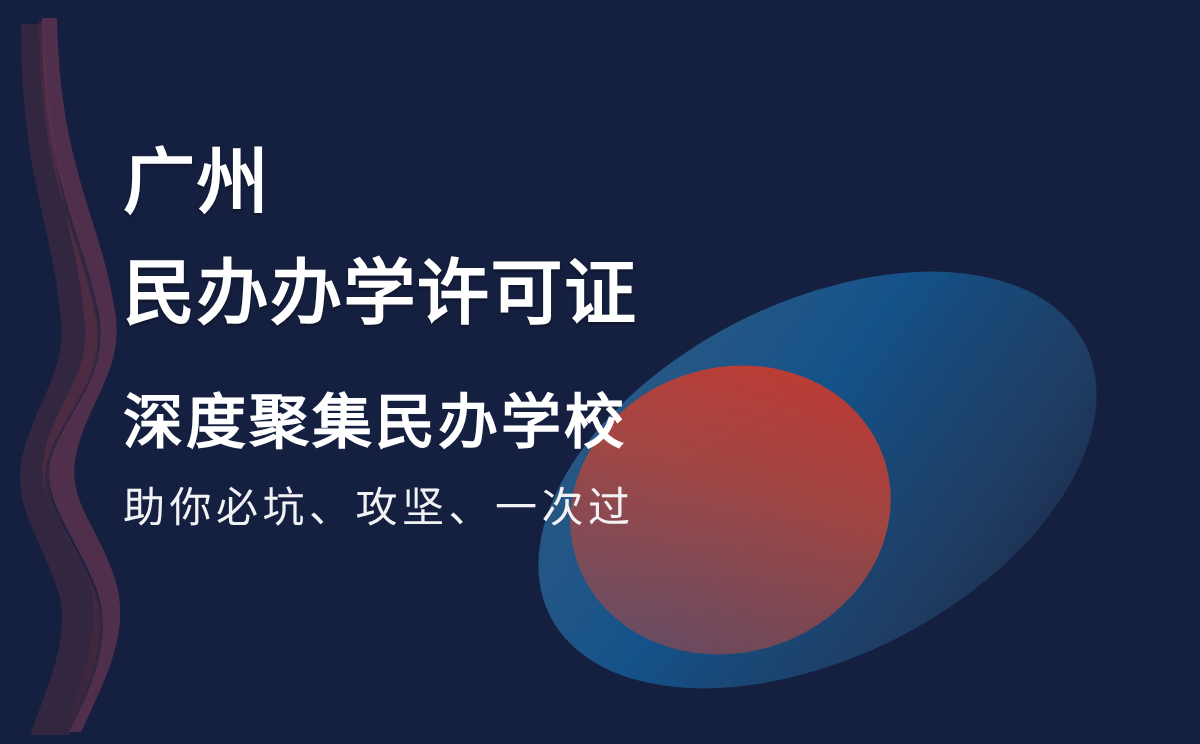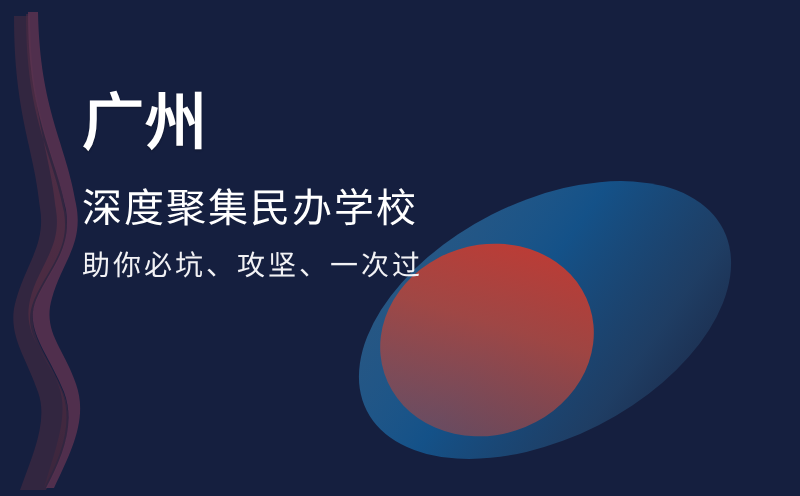--- a/index.html
+++ b/index.html
@@ -39,35 +39,35 @@
     left: 82px;
     top: 86px;
     width: 480px;
     z-index: 5;
   }
 
   .headline {
     color: #ffffff;
     font-family: "Liberation Serif", "DejaVu Serif", serif;
     font-weight: 700;
-    font-size: 62px;
+    font-size: 48px;
     line-height: 74px;
     letter-spacing: 1px;
     white-space: nowrap;
     text-shadow: 0 1px 2px rgba(0,0,0,0.35);
   }
 
   .headline-line-2 {
     margin-top: 0px;
   }
 
   .subtitle {
     color: #ffffff;
     font-family: "Liberation Sans", "DejaVu Sans", sans-serif;
-    font-weight: 400;
+    font-weight: 700;
     font-size: 40px;
     line-height: 52px;
     letter-spacing: 2px;
     margin-top: 22px;
     white-space: nowrap;
   }
 
   .tagline {
     color: #f2f2f5;
     font-family: "Liberation Serif", "DejaVu Serif", serif;
@@ -141,17 +141,18 @@
                C 66 142, 40 112, 38 12 Z" fill="#5a3350" opacity="0.85"></path>
     </g>
 
     <ellipse cx="545" cy="320" rx="200" ry="118" transform="rotate(-27 545 320)" fill="url(#gradBlue)"></ellipse>
 
     <ellipse cx="487" cy="340" rx="108" ry="95" transform="rotate(-18 487 340)" fill="url(#gradRed)"></ellipse>
   </svg>
 
   <div class="content">
     <div class="headline">广州</div>
+    <div class="headline headline-line-2">民办办学许可证</div>
     <div class="subtitle">深度聚集民办学校</div>
     <div class="tagline">助你必坑、攻坚、一次过</div>
   </div>
 
 </div>
 
 </body></html>

